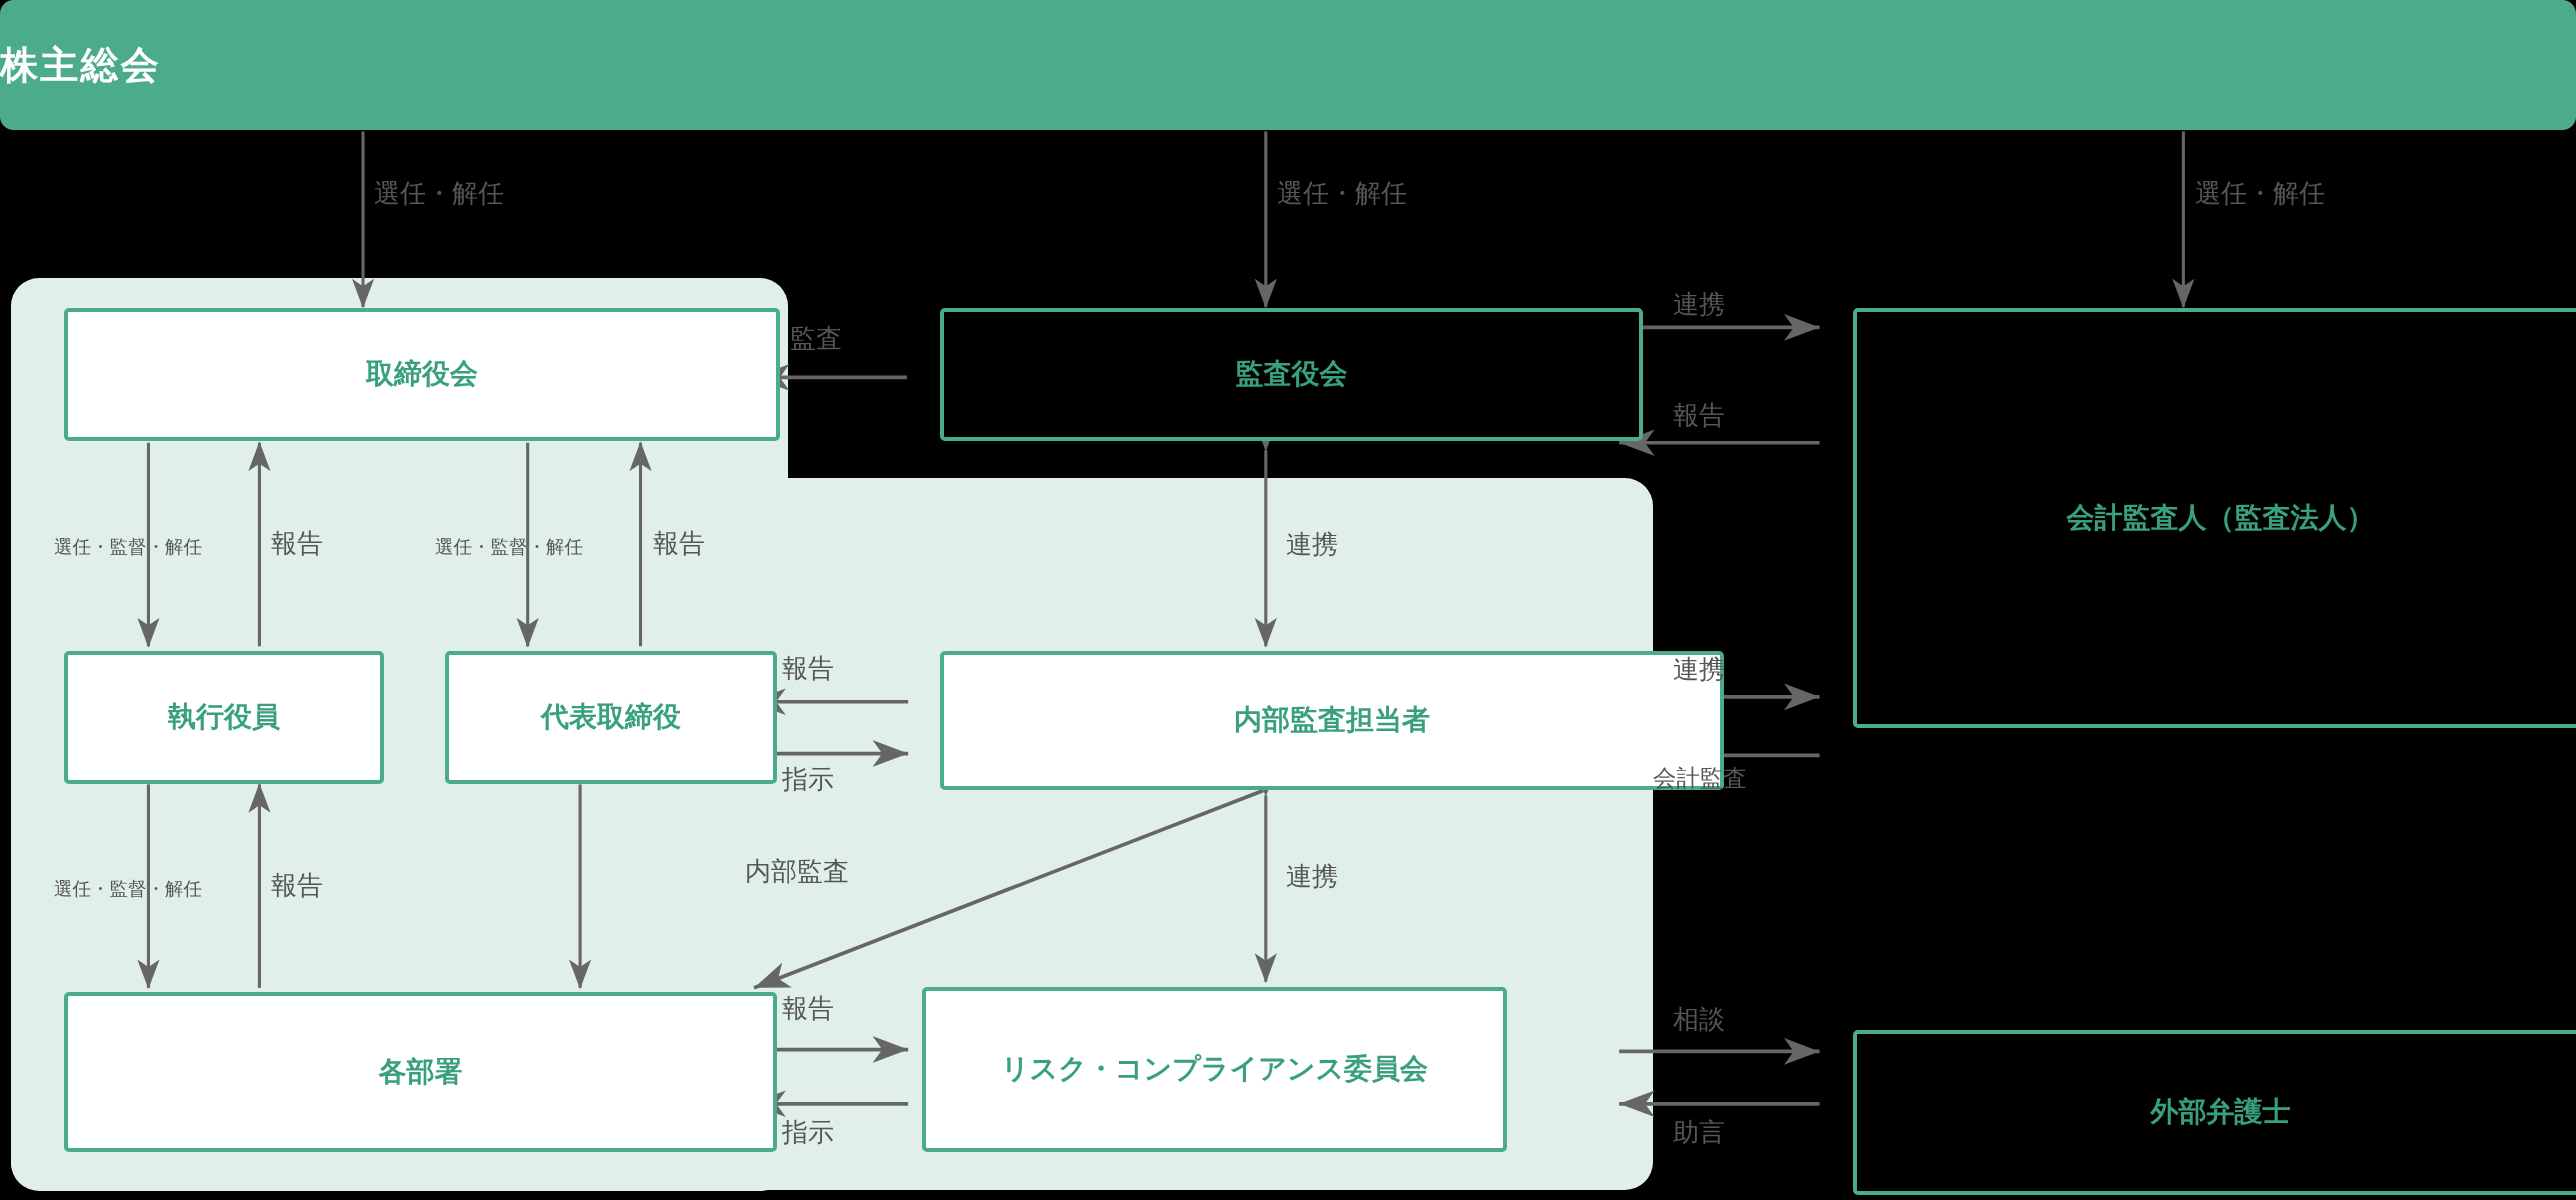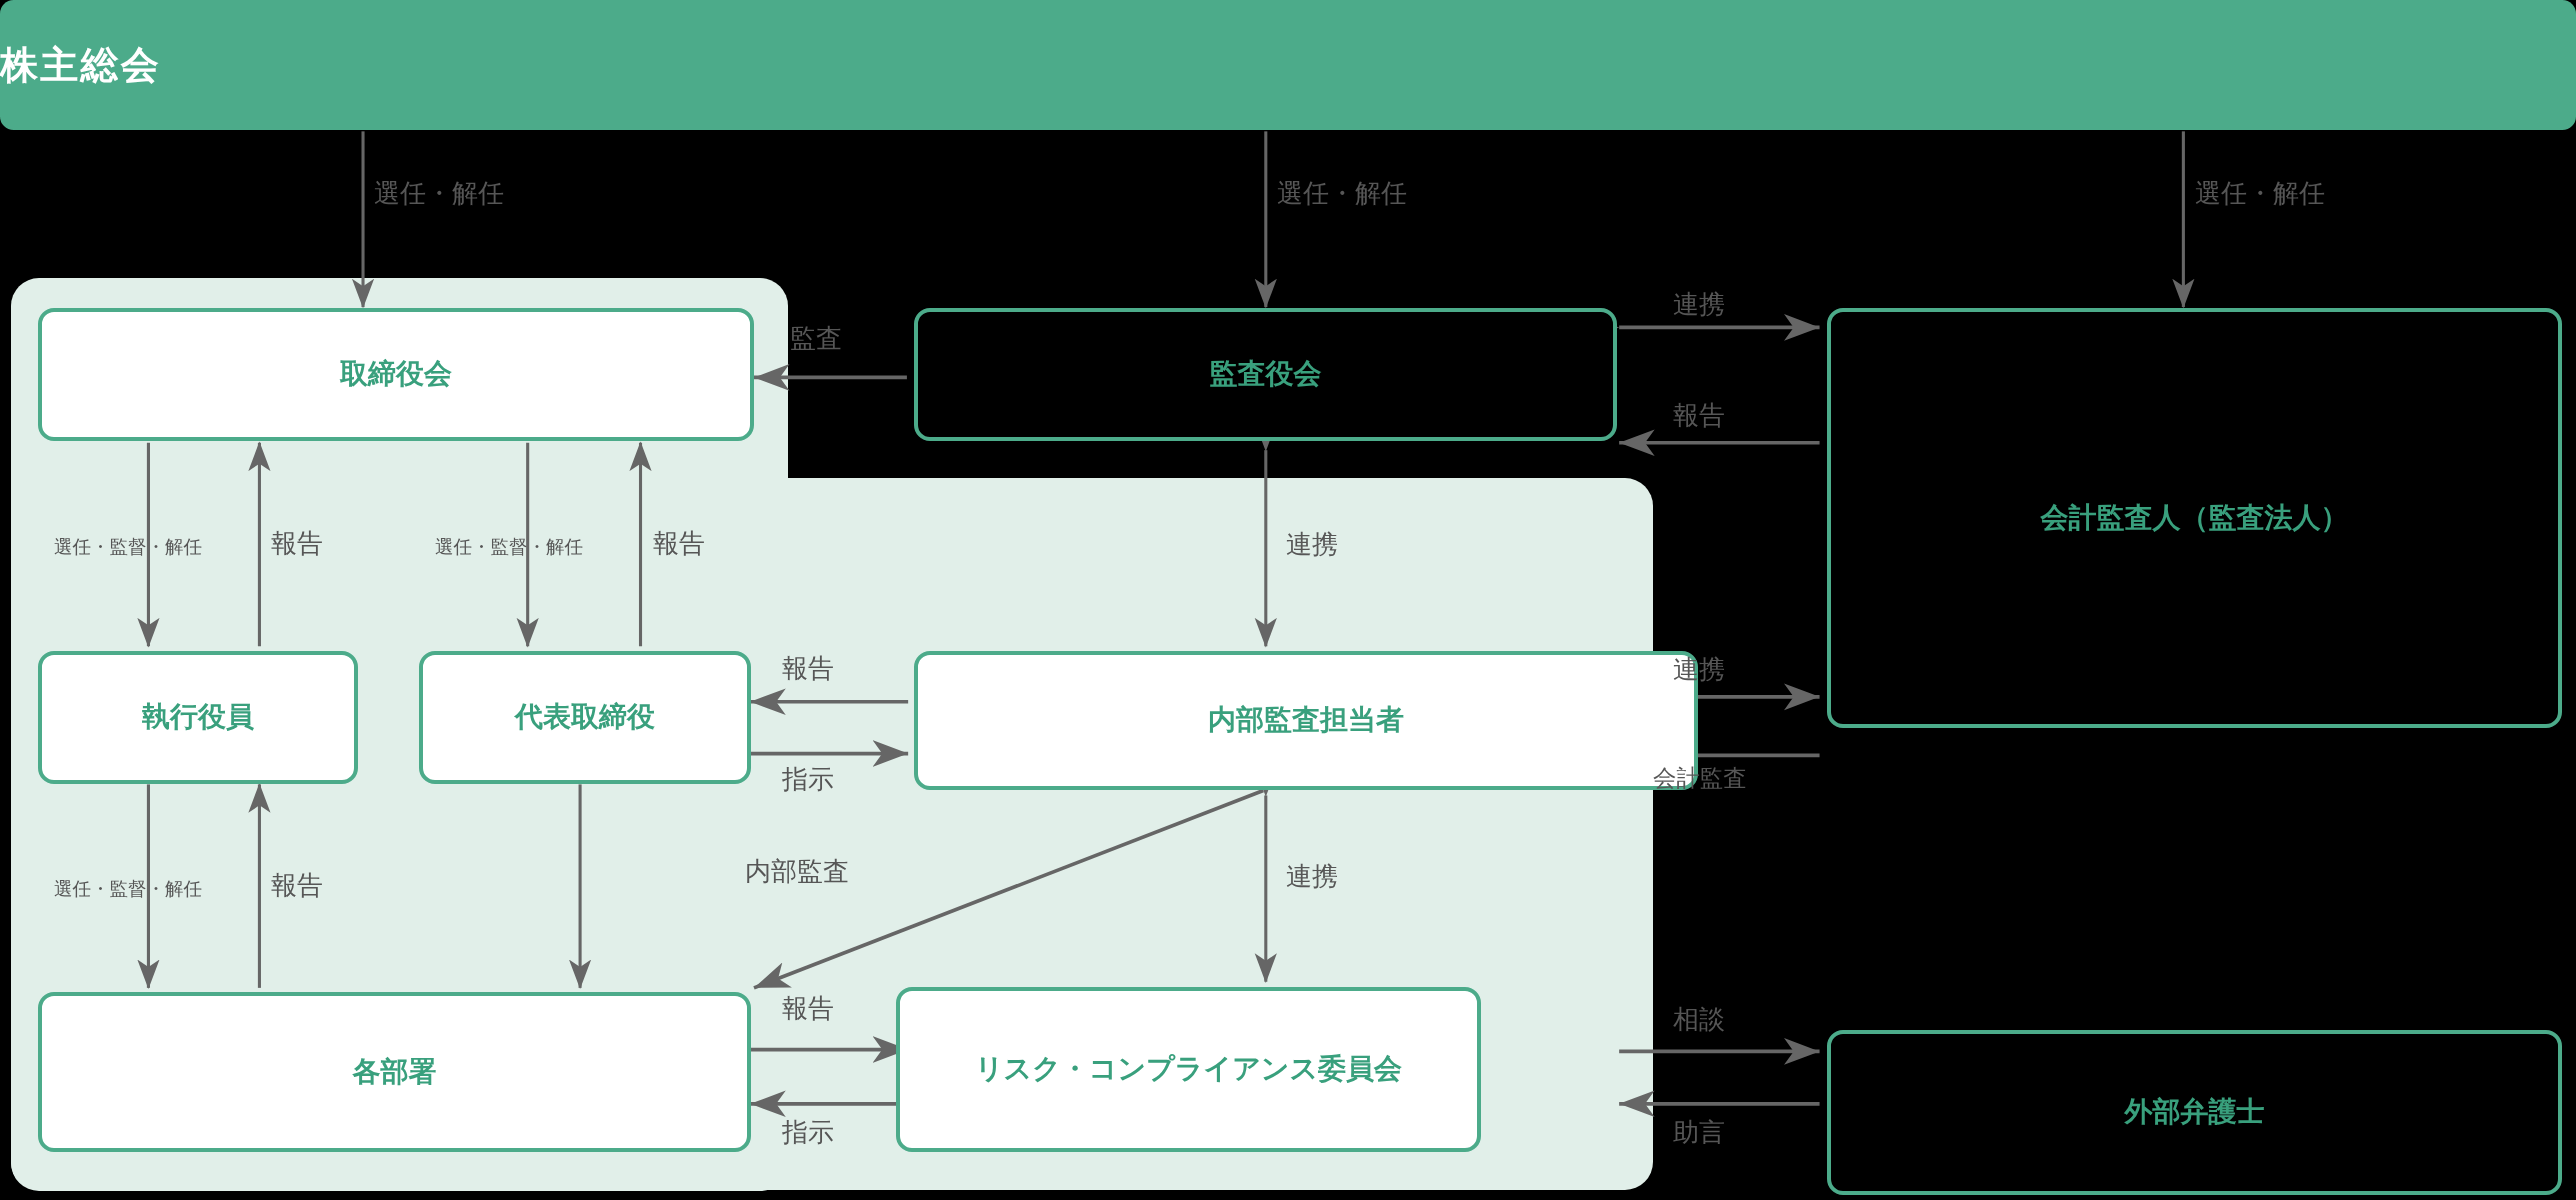--- a/index.html
+++ b/index.html
@@ -17,24 +17,25 @@
   
   .header{
     position:absolute;background:#4cab8a;border-radius:13.6px;
     display:flex;align-items:center;justify-content:flex-start;
     color:#ffffff;font-weight:bold;letter-spacing:.06em;
   }
 
   
   .node{
     position:absolute;box-sizing:border-box;
-    border:4.3px solid #4cab8a;border-radius:16px;
+    border:4.3px solid #4cab8a;border-radius:5px;
     display:flex;align-items:center;justify-content:center;
     text-align:center;line-height:1.22;font-weight:bold;
     color:#39a07d;
+    margin-left:26px;
   }
   .node.white{background:#ffffff;}
   .node.dark{background:#000000;}
 
   
   .lbl{
     position:absolute;color:#565656;white-space:nowrap;
     line-height:1.1;
   }
 

